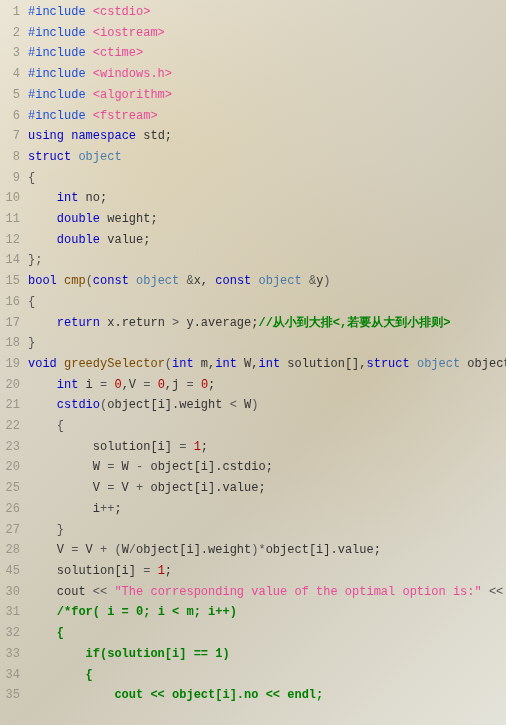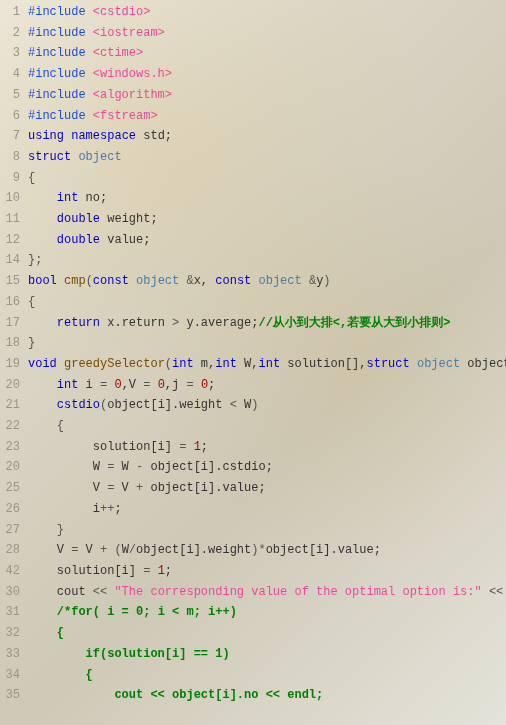--- a/index.html
+++ b/index.html
@@ -67,20 +67,20 @@
     <div class="line"><span class="gutter">19</span><span class="code"><span class="keyword">void</span><span class="ident"> </span><span class="func">greedySelector</span><span class="punct">(</span><span class="keyword">int</span><span class="ident"> m,</span><span class="keyword">int</span><span class="ident"> W,</span><span class="keyword">int</span><span class="ident"> solution[],</span><span class="keyword">struct</span><span class="ident"> </span><span class="type">object</span><span class="ident"> object[]</span></span></div>
     <div class="line"><span class="gutter">20</span><span class="code"><span class="ident">    </span><span class="keyword">int</span><span class="ident"> i </span><span class="op">=</span><span class="ident"> </span><span class="number">0</span><span class="ident">,V </span><span class="op">=</span><span class="ident"> </span><span class="number">0</span><span class="ident">,j </span><span class="op">=</span><span class="ident"> </span><span class="number">0</span><span class="ident">;</span></span></div>
     <div class="line"><span class="gutter">21</span><span class="code"><span class="ident">    </span><span class="keyword">cstdio</span><span class="punct">(</span><span class="ident">object[i].weight </span><span class="op">&lt;</span><span class="ident"> W</span><span class="punct">)</span></span></div>
     <div class="line"><span class="gutter">22</span><span class="code"><span class="ident">    </span><span class="punct">{</span></span></div>
     <div class="line"><span class="gutter">23</span><span class="code"><span class="ident">         solution[i] </span><span class="op">=</span><span class="ident"> </span><span class="number">1</span><span class="ident">;</span></span></div>
     <div class="line"><span class="gutter">20</span><span class="code"><span class="ident">         W </span><span class="op">=</span><span class="ident"> W </span><span class="op">-</span><span class="ident"> object[i].cstdio;</span></span></div>
     <div class="line"><span class="gutter">25</span><span class="code"><span class="ident">         V </span><span class="op">=</span><span class="ident"> V </span><span class="op">+</span><span class="ident"> object[i].value;</span></span></div>
     <div class="line"><span class="gutter">26</span><span class="code"><span class="ident">         i</span><span class="op">++</span><span class="ident">;</span></span></div>
     <div class="line"><span class="gutter">27</span><span class="code"><span class="ident">    </span><span class="punct">}</span></span></div>
     <div class="line"><span class="gutter">28</span><span class="code"><span class="ident">    V </span><span class="op">=</span><span class="ident"> V </span><span class="op">+</span><span class="ident"> </span><span class="punct">(</span><span class="ident">W</span><span class="op">/</span><span class="ident">object[i].weight</span><span class="punct">)</span><span class="op">*</span><span class="ident">object[i].value;</span></span></div>
-    <div class="line"><span class="gutter">42</span><span class="code"><span class="ident">    solution[i] </span><span class="op">=</span><span class="ident"> </span><span class="number">1</span><span class="ident">;</span></span></div>
+    <div class="line"><span class="gutter">45</span><span class="code"><span class="ident">    solution[i] </span><span class="op">=</span><span class="ident"> </span><span class="number">1</span><span class="ident">;</span></span></div>
     <div class="line"><span class="gutter">30</span><span class="code"><span class="ident">    cout </span><span class="op">&lt;&lt;</span><span class="ident"> </span><span class="string">"The corresponding value of the optimal option is:"</span><span class="ident"> </span><span class="op">&lt;&lt;</span><span class="ident"> V </span></span></div>
     <div class="line"><span class="gutter">31</span><span class="code"><span class="ident">    </span><span class="comment">/*for( i = 0; i &lt; m; i++)</span></span></div>
     <div class="line"><span class="gutter">32</span><span class="code"><span class="comment">    {</span></span></div>
     <div class="line"><span class="gutter">33</span><span class="code"><span class="comment">        if(solution[i] == 1)</span></span></div>
     <div class="line"><span class="gutter">34</span><span class="code"><span class="comment">        {</span></span></div>
     <div class="line"><span class="gutter">35</span><span class="code"><span class="comment">            cout &lt;&lt; object[i].no &lt;&lt; endl;</span></span></div>
   </div>
 
 </body></html>

